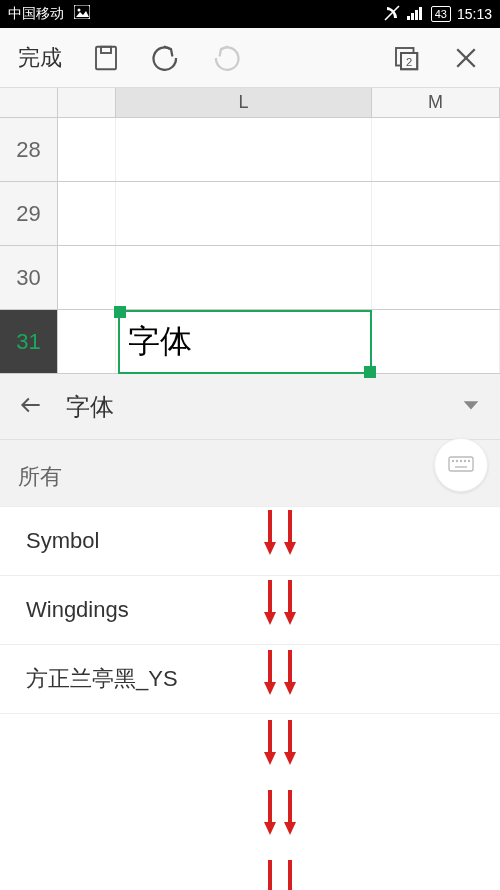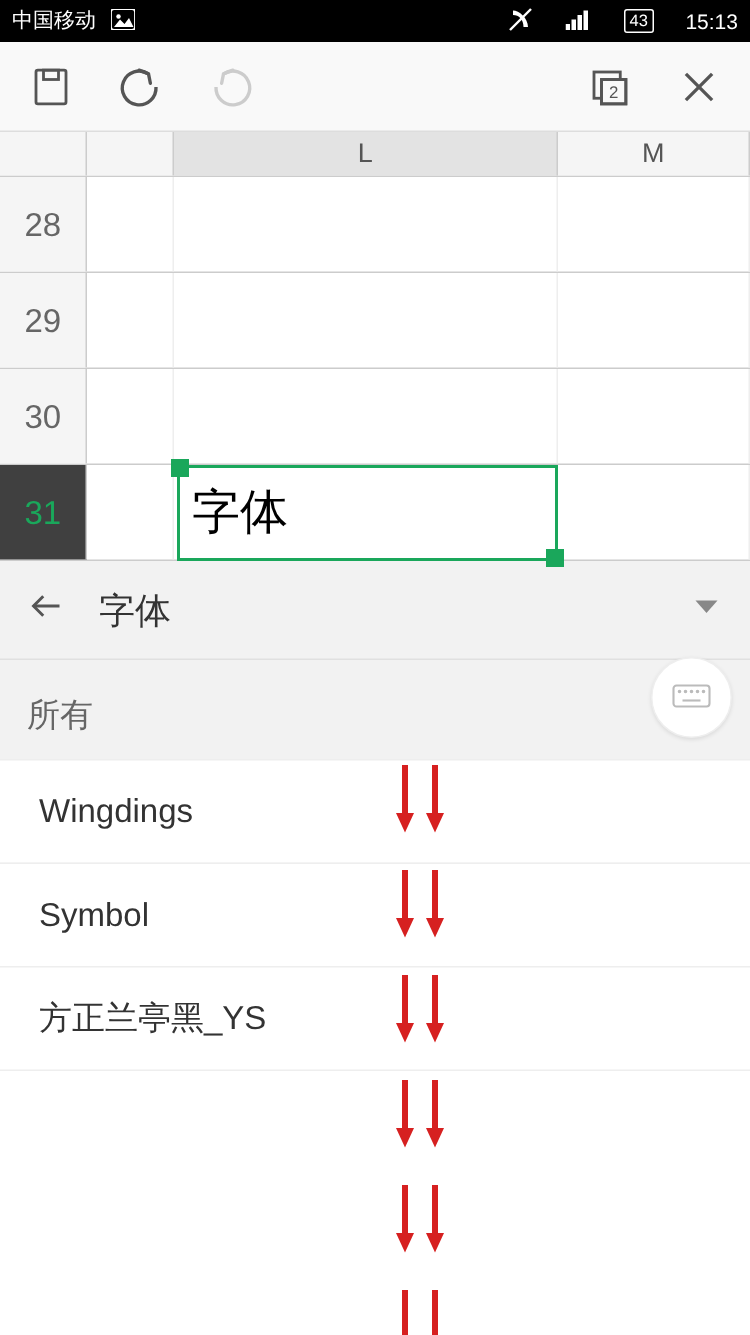--- a/index.html
+++ b/index.html
@@ -1,21 +1,21 @@
 <!DOCTYPE html>
 <html><head>
 <meta charset="utf-8">
 <style>
   * { box-sizing: border-box; margin: 0; padding: 0; }
   body { width: 500px; height: 890px; font-family: -apple-system, "Helvetica Neue", Arial, sans-serif; background: #fff; overflow: hidden; position: relative; }
 
   
   .status-bar { height: 28px; background: #000; color: #fff; display: flex; align-items: center; padding: 0 8px; font-size: 14px; }
-  .status-left { display: flex; align-items: flex-end; gap: 10px; }
-  .status-right { margin-left: auto; display: flex; align-items: center; gap: 21px; }
+  .status-left { display: flex; align-items: flex-start; gap: 10px; }
+  .status-right { margin-left: auto; display: flex; align-items: center; gap: 6px; }
   .status-icon { display: inline-block; }
   .battery-box { border: 1px solid #fff; border-radius: 2px; padding: 0 3px; font-size: 11px; line-height: 14px; }
 
   
   .toolbar { height: 60px; background: #f9f9f9; border-bottom: 1px solid #ddd; display: flex; align-items: center; padding: 0 4px; }
   .toolbar .done { font-size: 22px; color: #333; padding: 0 14px; }
   .toolbar .tool-btn { width: 60px; height: 60px; display: flex; align-items: center; justify-content: center; color: #555; }
   .toolbar .tool-btn.disabled { color: #ccc; }
   .toolbar svg { width: 30px; height: 30px; }
   .toolbar .spacer { flex: 1; }
@@ -93,20 +93,21 @@
           <rect x="8" y="4" width="3" height="10" fill="#fff"></rect>
           <rect x="12" y="1" width="3" height="13" fill="#fff"></rect>
         </svg>
     </span>
     <span class="battery-box">43</span>
     <span>15:13</span>
   </div>
 </div>
 
 <div class="toolbar">
+  <div class="done">完成</div>
   <div class="tool-btn">
     <svg viewBox="0 0 24 24" fill="none" stroke="currentColor" stroke-width="1.5">
         <rect x="4" y="3" width="16" height="18" rx="1"></rect>
         <rect x="8" y="3" width="8" height="5"></rect>
       </svg>
   </div>
   <div class="tool-btn">
     <svg viewBox="0 0 24 24" fill="none" stroke="currentColor" stroke-width="1.8">
         <path d="M16 5 A9 9 0 1 0 20 12"></path>
         <path d="M16 5 L11 3 M16 5 L17 10" stroke-linecap="round"></path>
@@ -198,22 +199,22 @@
     </span>
     <span class="panel-title">字体</span>
     <span class="panel-collapse">
       <svg width="22" height="22" viewBox="0 0 24 24" fill="currentColor">
           <polygon points="4,8 20,8 12,17"></polygon>
         </svg>
     </span>
   </div>
 
   <div class="section-label">所有</div>
+  <div class="font-item">Symbol</div>
   <div class="font-item">Wingdings</div>
-  <div class="font-item">Symbol</div>
 
   <div class="font-item">方正兰亭黑_YS</div>
 </div>
 
 <div class="arrows">
   <div class="arrow-pair">
       <div class="arrow"><svg viewBox="0 0 16 48">
           <line x1="8" y1="2" x2="8" y2="36" stroke="#d62020" stroke-width="4"></line>
           <polygon points="2,34 14,34 8,47" fill="#d62020"></polygon>
         </svg></div>

